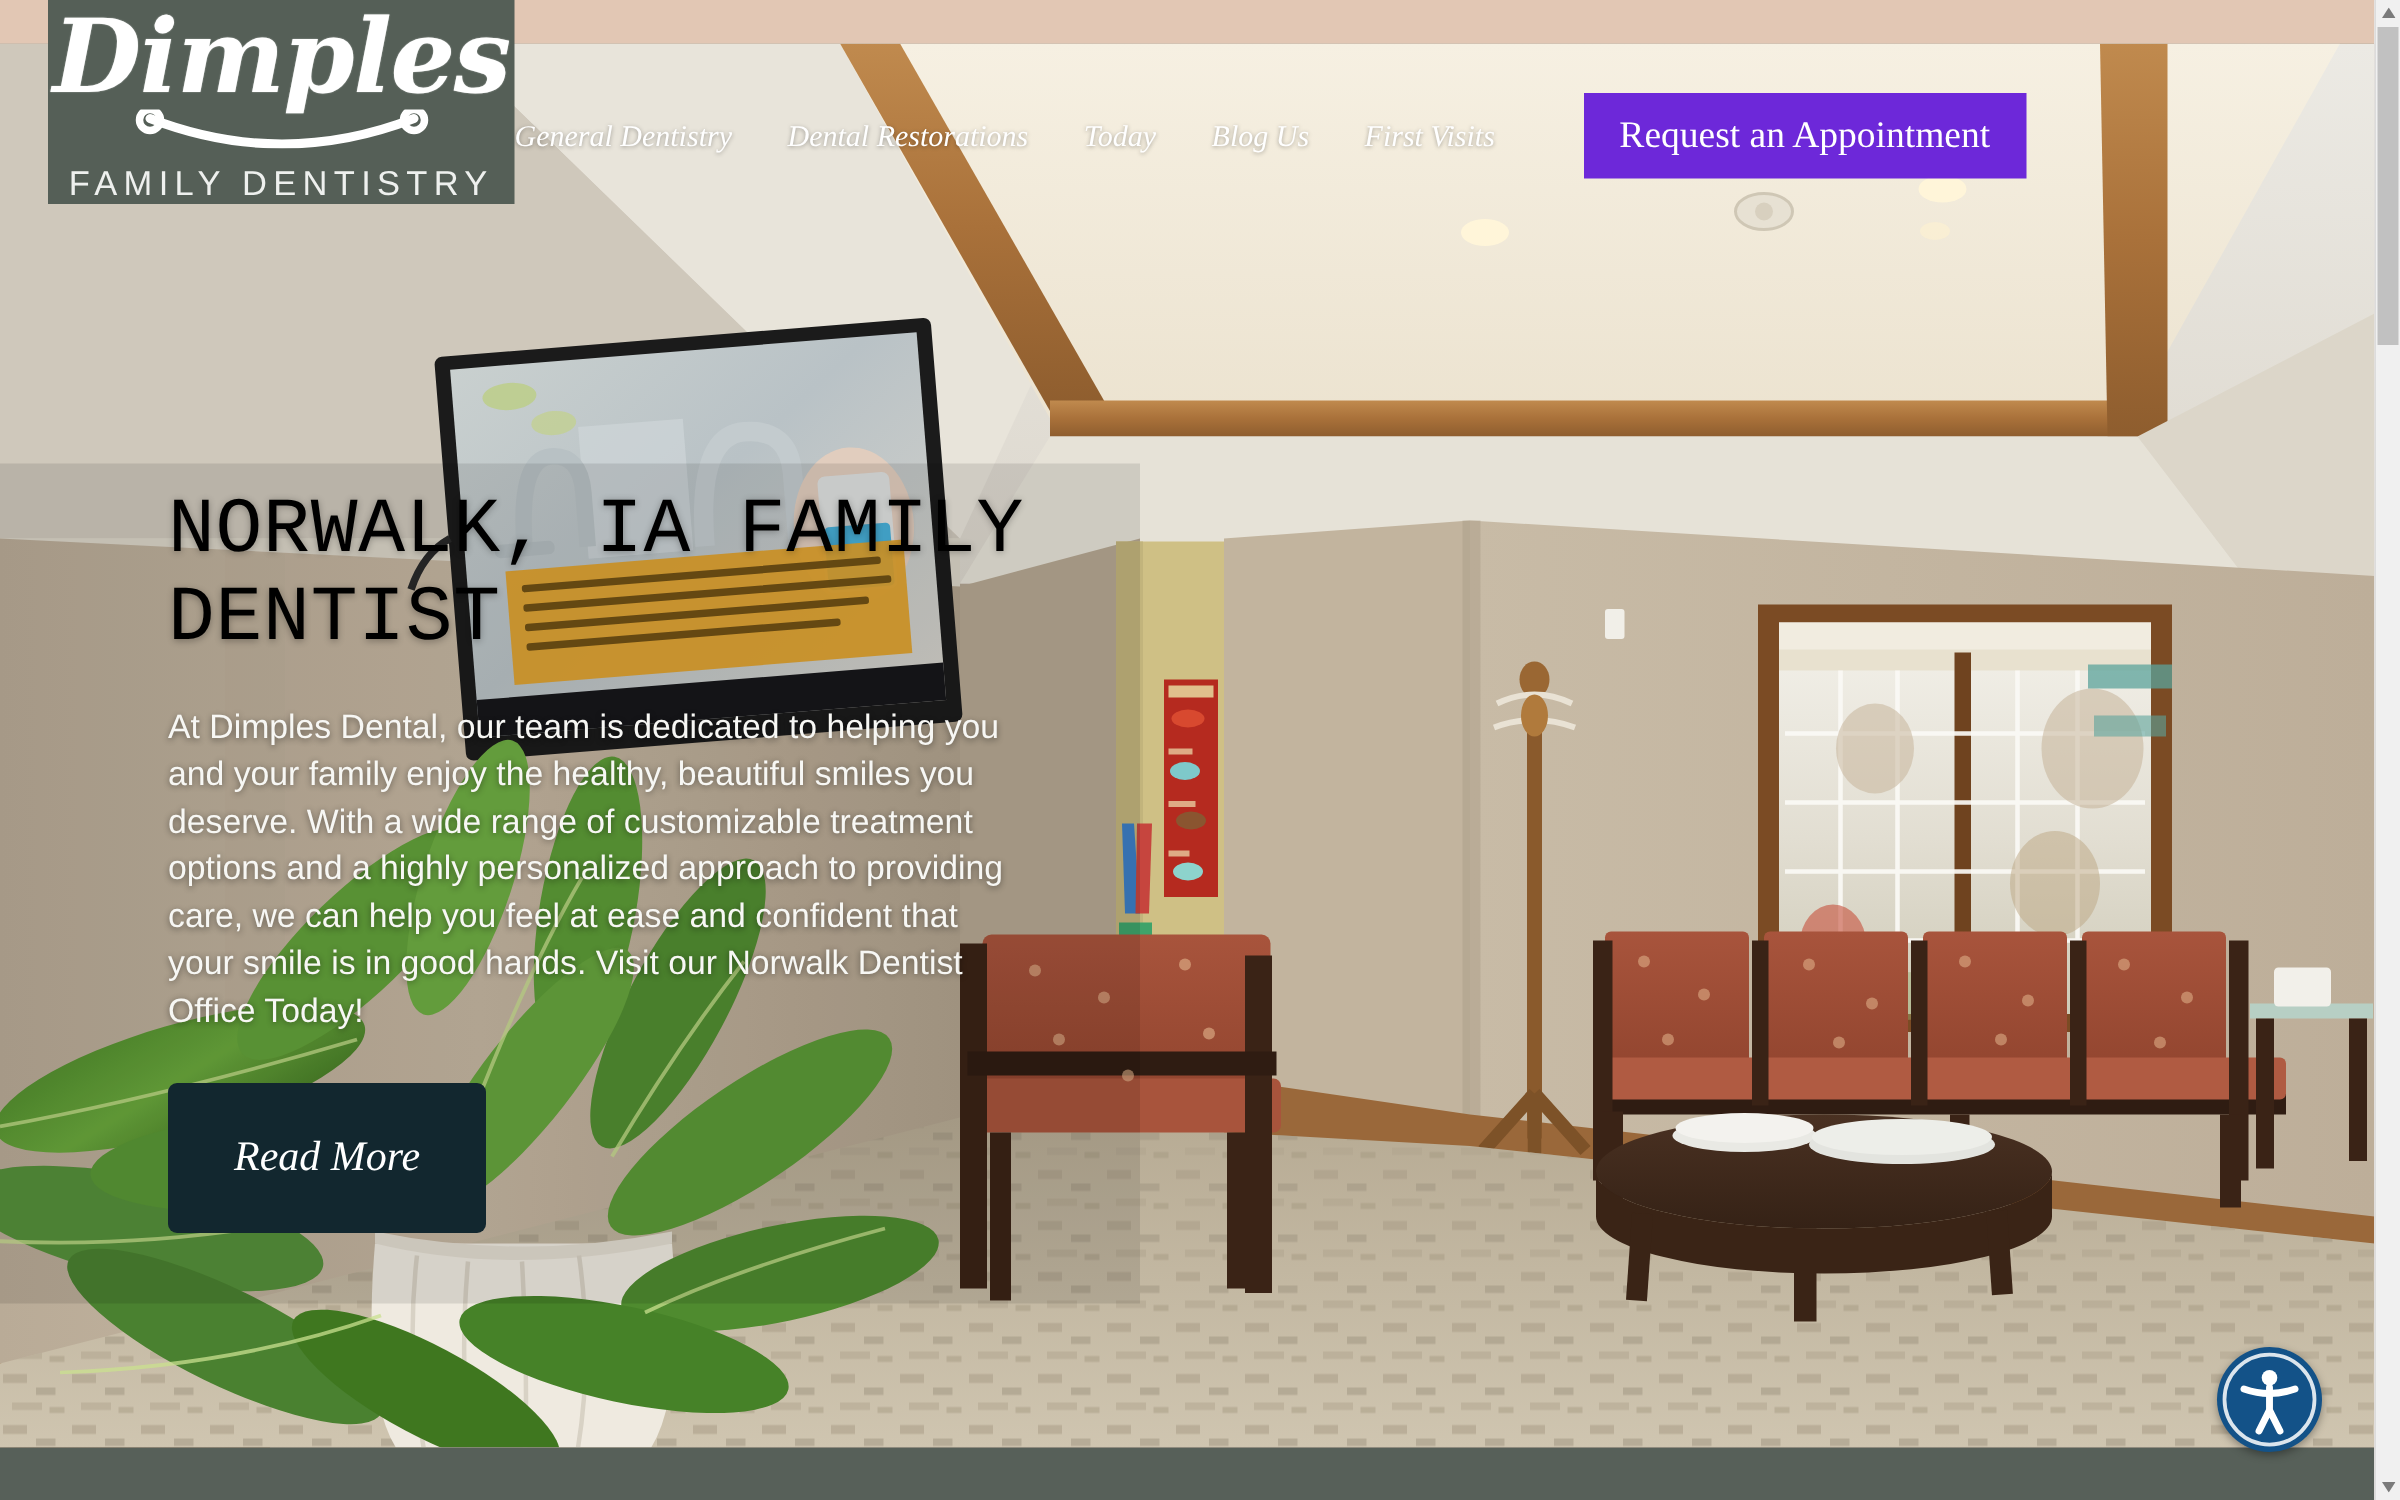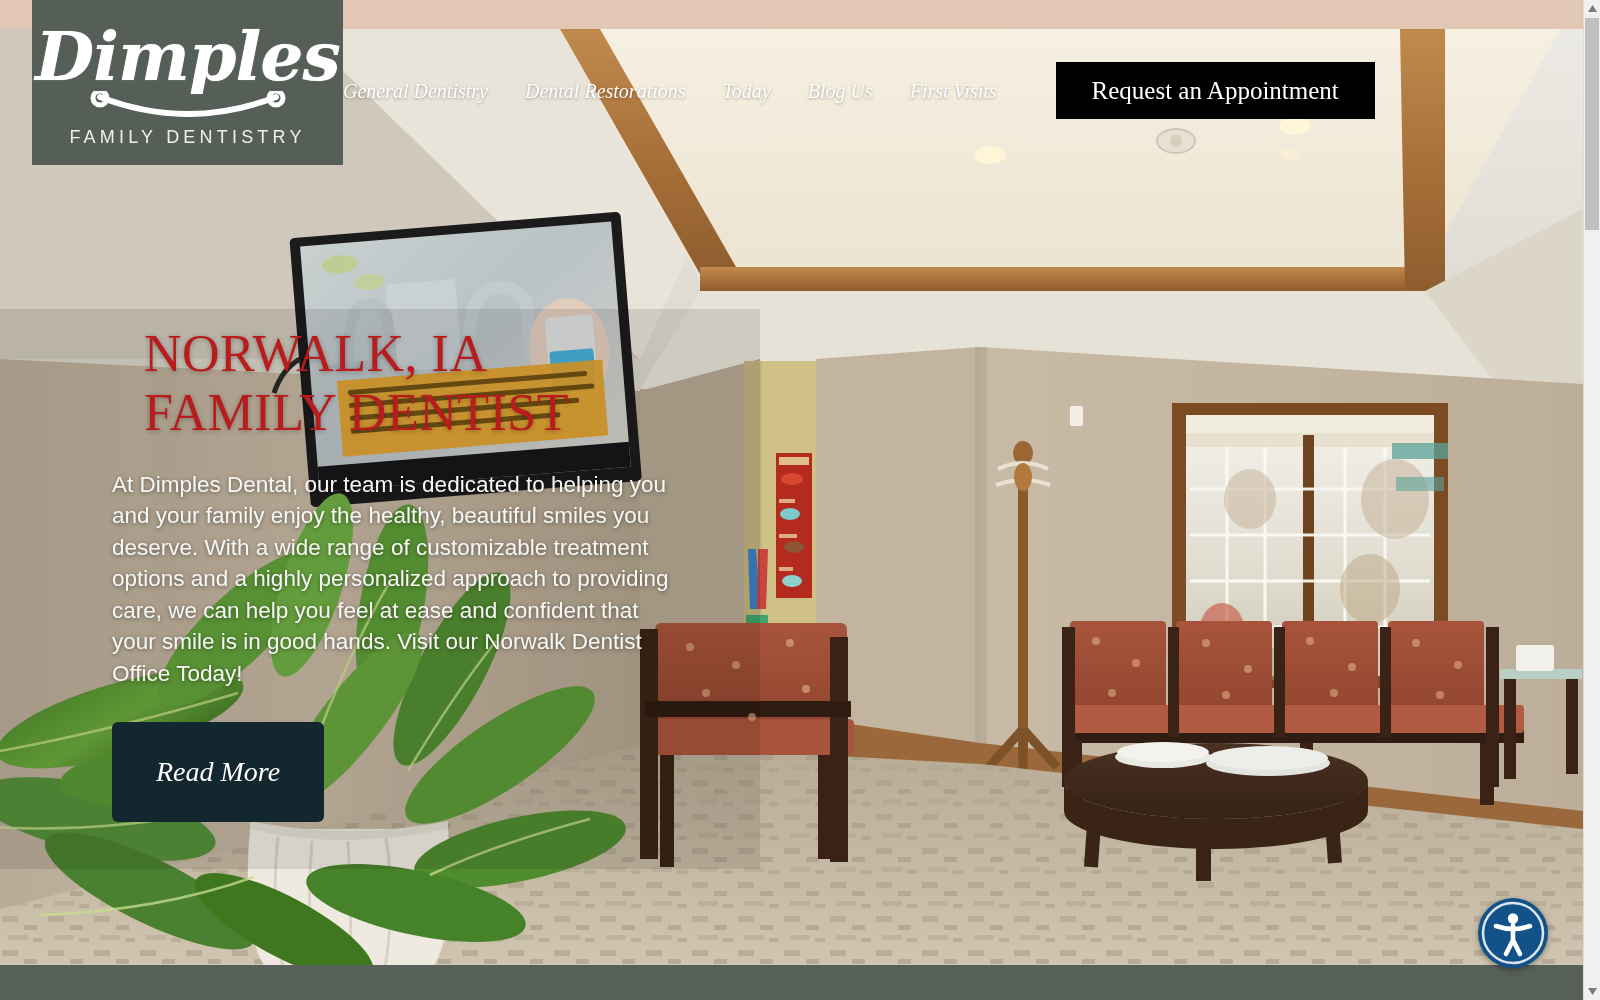--- a/index.html
+++ b/index.html
@@ -34,41 +34,41 @@
   #hero-photo svg { display:block; width:1583px; height:936px; }
 
   
   #footer-strip {
     position:absolute; left:0; top:965px; width:1583px; height:35px;
     background:#576059;
   }
 
   
   #logo-box {
-    position:absolute; left:32px; top:0; width:311px; height:165px;
+    position:absolute; left:32px; top:0; width:311px; height:136px;
     background:#555f57;
     z-index:40;
     display:flex; flex-direction:column;
     align-items:center; justify-content:center;
   }
   #logo-script {
     font-family:"DejaVu Serif", serif;
     font-style:italic;
     font-size:68px;
     font-weight:700;
     color:#ffffff;
     letter-spacing:-1px;
     line-height:1;
     margin-top:4px;
     text-shadow:0 0 1px rgba(255,255,255,.6);
   }
   #logo-swoosh { width:200px; height:26px; margin:1px 0 10px 0; }
   #logo-sub {
     font-family:"Liberation Sans", sans-serif;
-    font-size:18px;
+    font-size:23px;
     letter-spacing:4.2px;
     color:#eef0ee;
     font-weight:400;
   }
 
   
   #nav {
     position:absolute; left:343px; top:62px;
     display:flex; align-items:center;
     z-index:35;
@@ -79,45 +79,44 @@
     color:#ffffff;
     margin-right:37px;
     white-space:nowrap;
     cursor:pointer;
     text-shadow:0 1px 3px rgba(0,0,0,.35);
     line-height:1;
     font-style:italic;
   }
   #cta-button {
     margin-left:22px;
-    background:#000000;
+    background:#6d28d9;
     color:#ffffff;
     font-family:"Liberation Serif", serif;
     font-size:25px;
-    padding:16px 36px;
+    padding:16px 24px;
     white-space:nowrap;
     cursor:pointer;
     line-height:1;
   }
 
   
   #hero-copy {
     position:absolute; left:112px; top:325px;
     width:575px;
     z-index:30;
   }
   #hero-title {
-    font-family:Liberation Serif, serif;
+    font-family:Liberation Mono, monospace;
     font-weight:300;
     font-size:52px;
     line-height:1.13;
-    color:#b91c1c;
+    color:#000000;
     letter-spacing:0.5px;
     text-shadow:0 1px 5px rgba(0,0,0,.3);
-    margin-left:32px;
   }
   #hero-paragraph {
     margin-top:26px;
     font-family:Liberation Sans, sans-serif;
     font-size:22.5px;
     line-height:1.4;
     color:#f7f7f4;
     text-shadow:0 1px 4px rgba(0,0,0,.45);
   }
   #read-more {

